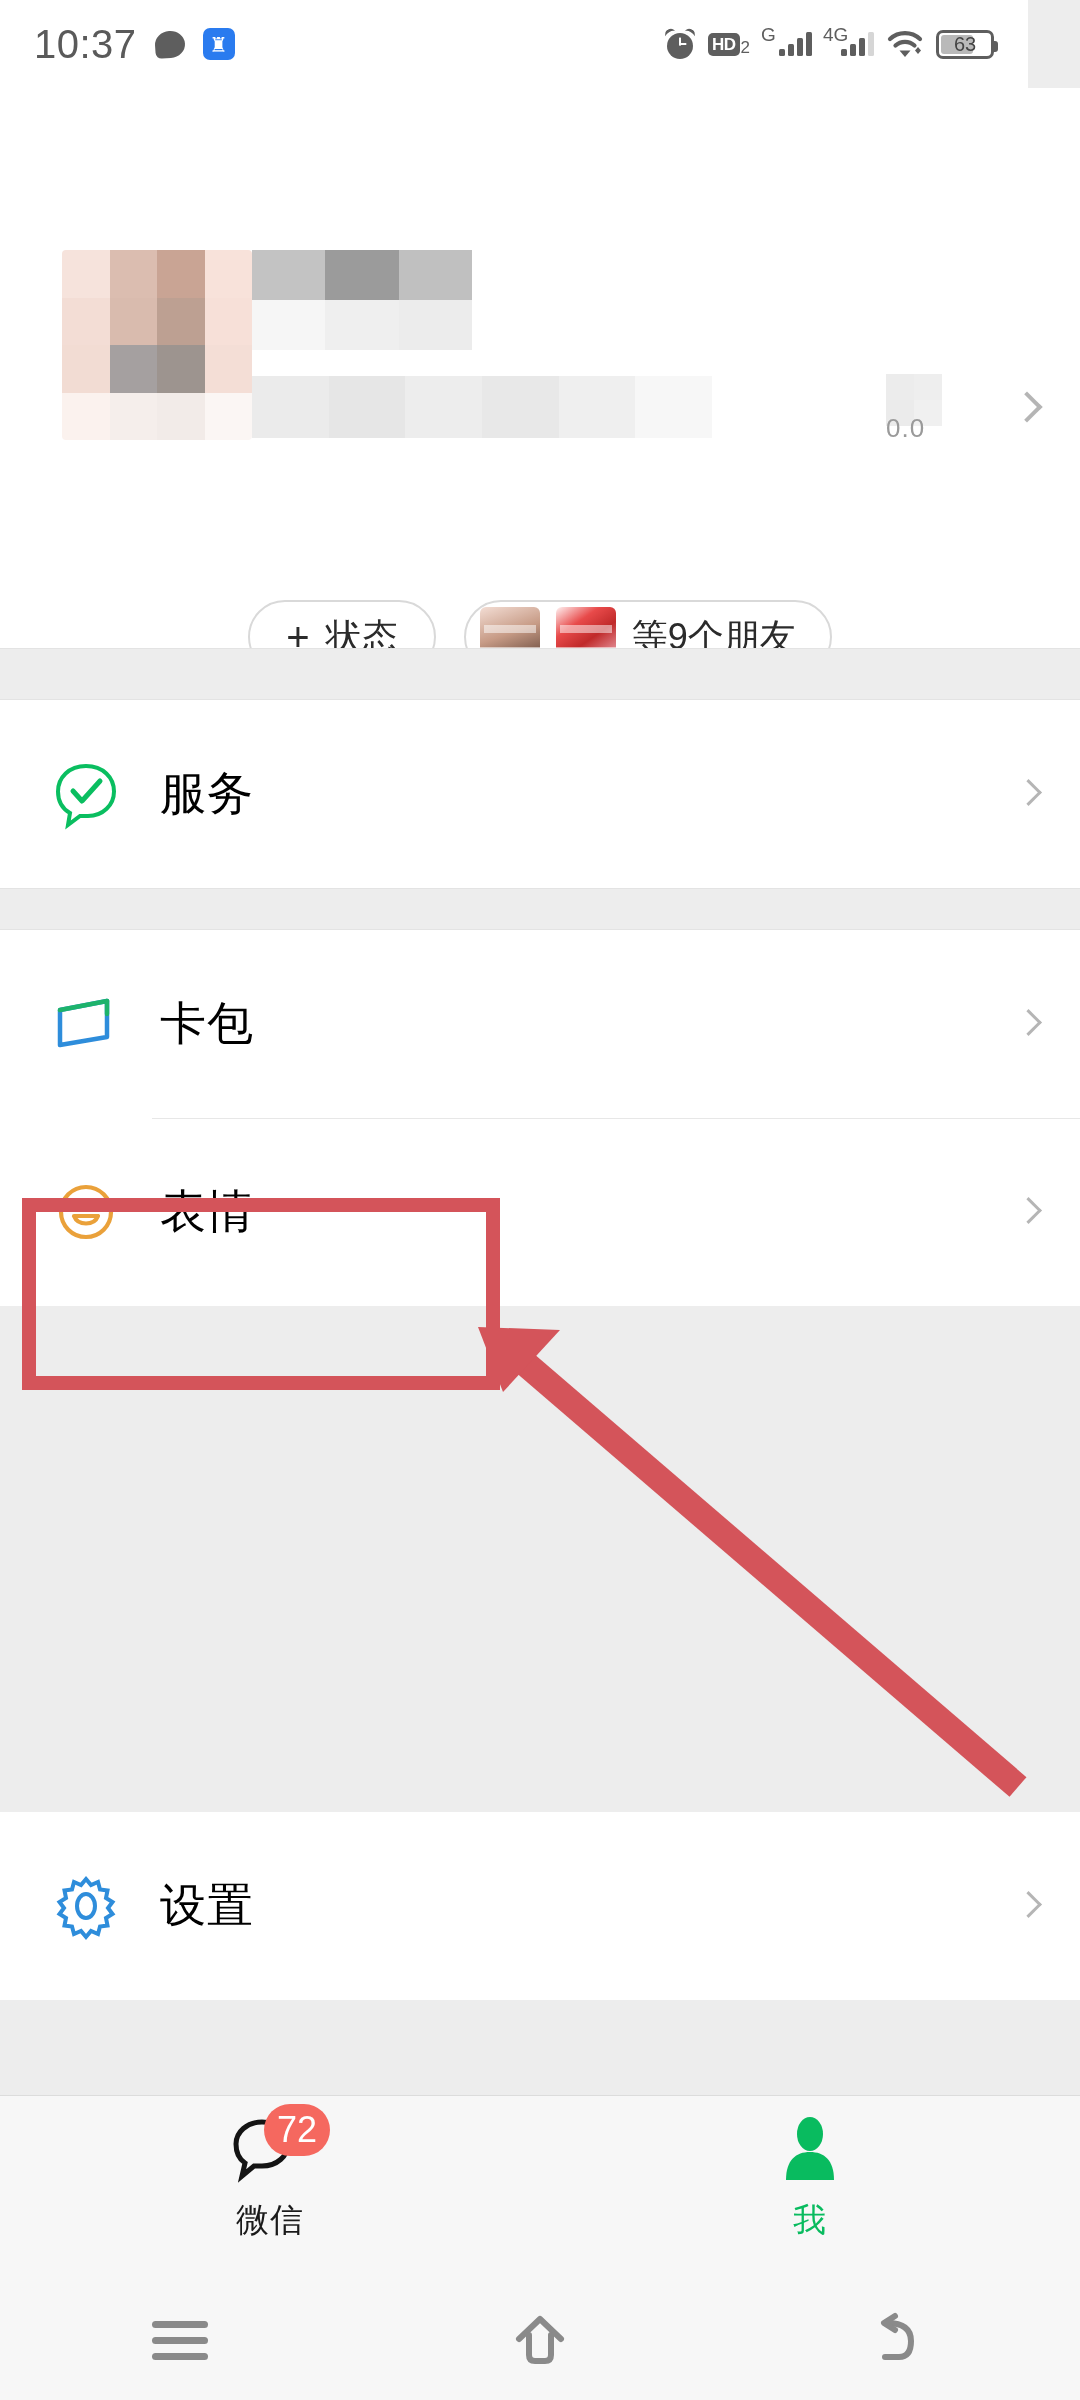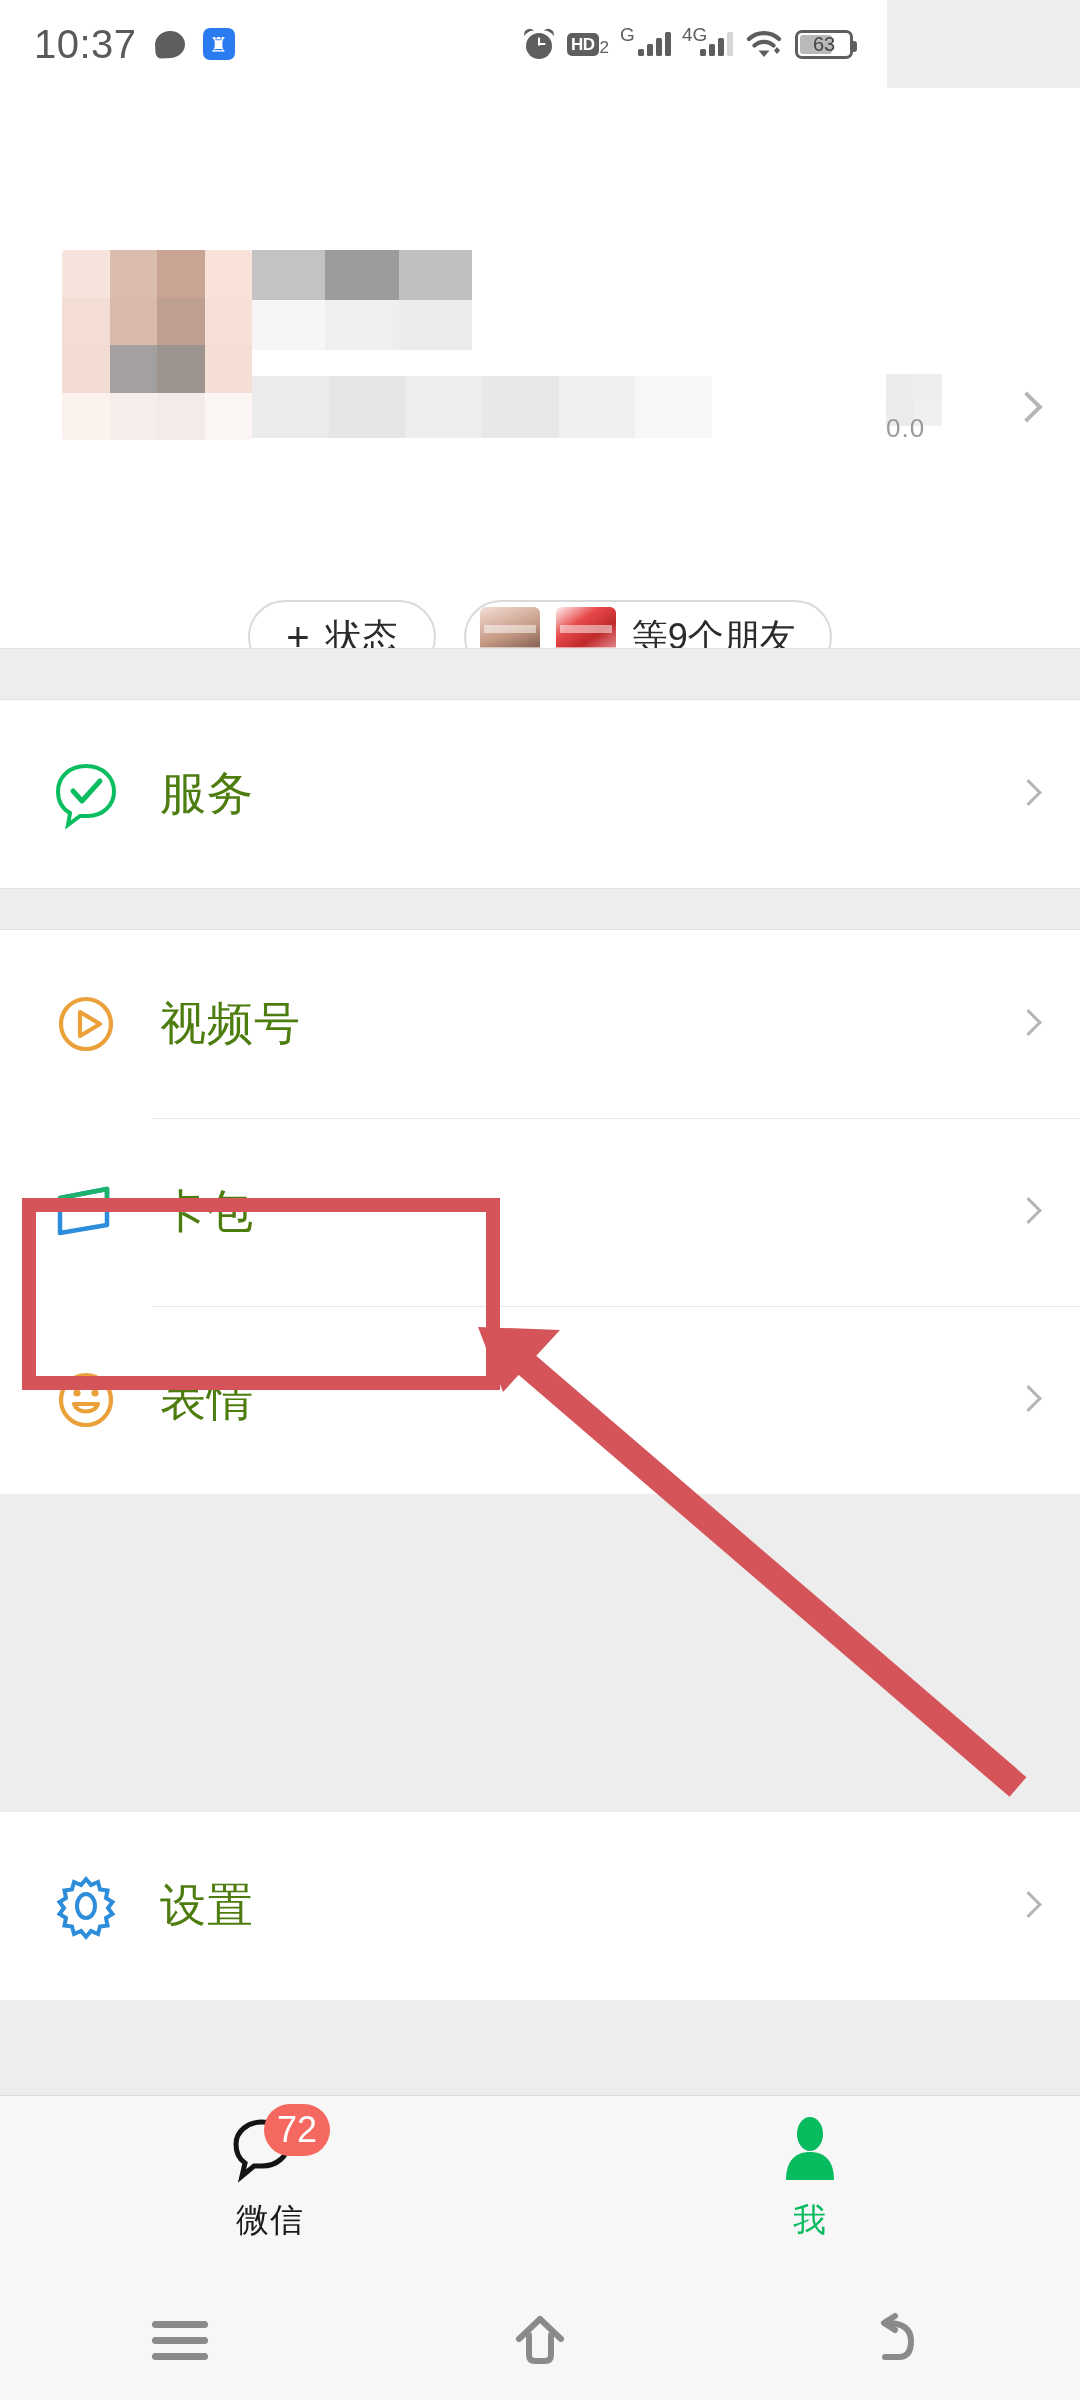--- a/index.html
+++ b/index.html
@@ -6,21 +6,21 @@
   html, body {
     width:1080px; height:2400px;
     background:#ffffff;
     font-family:"Liberation Sans","DejaVu Sans",sans-serif;
     overflow:hidden;
   }
   #phone { position:relative; width:1080px; height:2400px; background:#ededed; }
 
   
   .statusbar {
-    position:absolute; top:0; left:0; width:887px; height:88px;
+    position:absolute; top:0; left:0; width:1028px; height:88px;
     background:#ffffff; display:flex; align-items:center;
     padding:0 34px; z-index:5;
   }
   .sb-left { display:flex; align-items:center; gap:18px; }
   .sb-time { font-size:40px; color:#5a5a5a; letter-spacing:0.5px; }
   .sb-bubble {
     width:30px; height:27px; background:#5e5e5e; border-radius:50% 50% 50% 6px;
     position:relative; transform:rotate(-4deg);
   }
   .sb-appbadge {
@@ -156,21 +156,21 @@
   .section { position:absolute; left:0; width:1080px; background:#ffffff; }
   .row {
     position:relative; height:188px; display:flex; align-items:center;
     padding-left:50px; padding-right:42px; background:#fff;
   }
   .row + .row:before {
     content:""; position:absolute; left:152px; right:0; top:0; height:1px;
     background:#e7e7e7;
   }
   .row-ico { width:72px; height:72px; flex:none; position:relative; margin-right:38px; }
-  .row-label { font-size:46px; color:#4d7c0f; letter-spacing:1px; }
+  .row-label { font-size:46px; color:#000000; letter-spacing:1px; }
   .row-chev { margin-left:auto; }
 
   
   .anno-box {
     position:absolute; left:22px; top:1198px; width:478px; height:192px;
     border:14px solid #d4545a; z-index:20; pointer-events:none;
   }
   .anno-arrow {
     position:absolute; left:0; top:0; width:1080px; height:2400px;
     z-index:19; pointer-events:none;
@@ -342,30 +342,20 @@
       <span class="row-chev"><span class="chev sm"></span></span>
     </div>
   </div>
 
   <div class="gap" style="top:888px; height:42px;"></div>
 
   <div class="section" style="top:930px;">
 
 
 
-    <div class="row">
-      <span class="row-ico">
-        <svg width="72" height="72" viewBox="0 0 72 72">
-          <circle cx="36" cy="36" r="25" fill="none" stroke="#eaa13a" stroke-width="4.2"></circle>
-          <path d="M30 24 L50 36 L30 48 Z" fill="none" stroke="#eaa13a" stroke-width="4.2" stroke-linejoin="round"></path>
-        </svg>
-      </span>
-      <span class="row-label">视频号</span>
-      <span class="row-chev"><span class="chev sm"></span></span>
-    </div>
 
     <div class="row">
       <span class="row-ico">
         <svg width="72" height="72" viewBox="0 0 72 72">
           <path d="M10 22 L57 13 L57 49 L10 57 Z" fill="none" stroke="#2e8ddb" stroke-width="4.5" stroke-linejoin="round"></path>
           <path d="M10 22 L57 13" fill="none" stroke="#1db36b" stroke-width="4.5" stroke-linecap="round"></path>
           <path d="M57 13 L57 26" fill="none" stroke="#1db36b" stroke-width="4.5" stroke-linecap="round"></path>
         </svg>
       </span>
       <span class="row-label">卡包</span>

